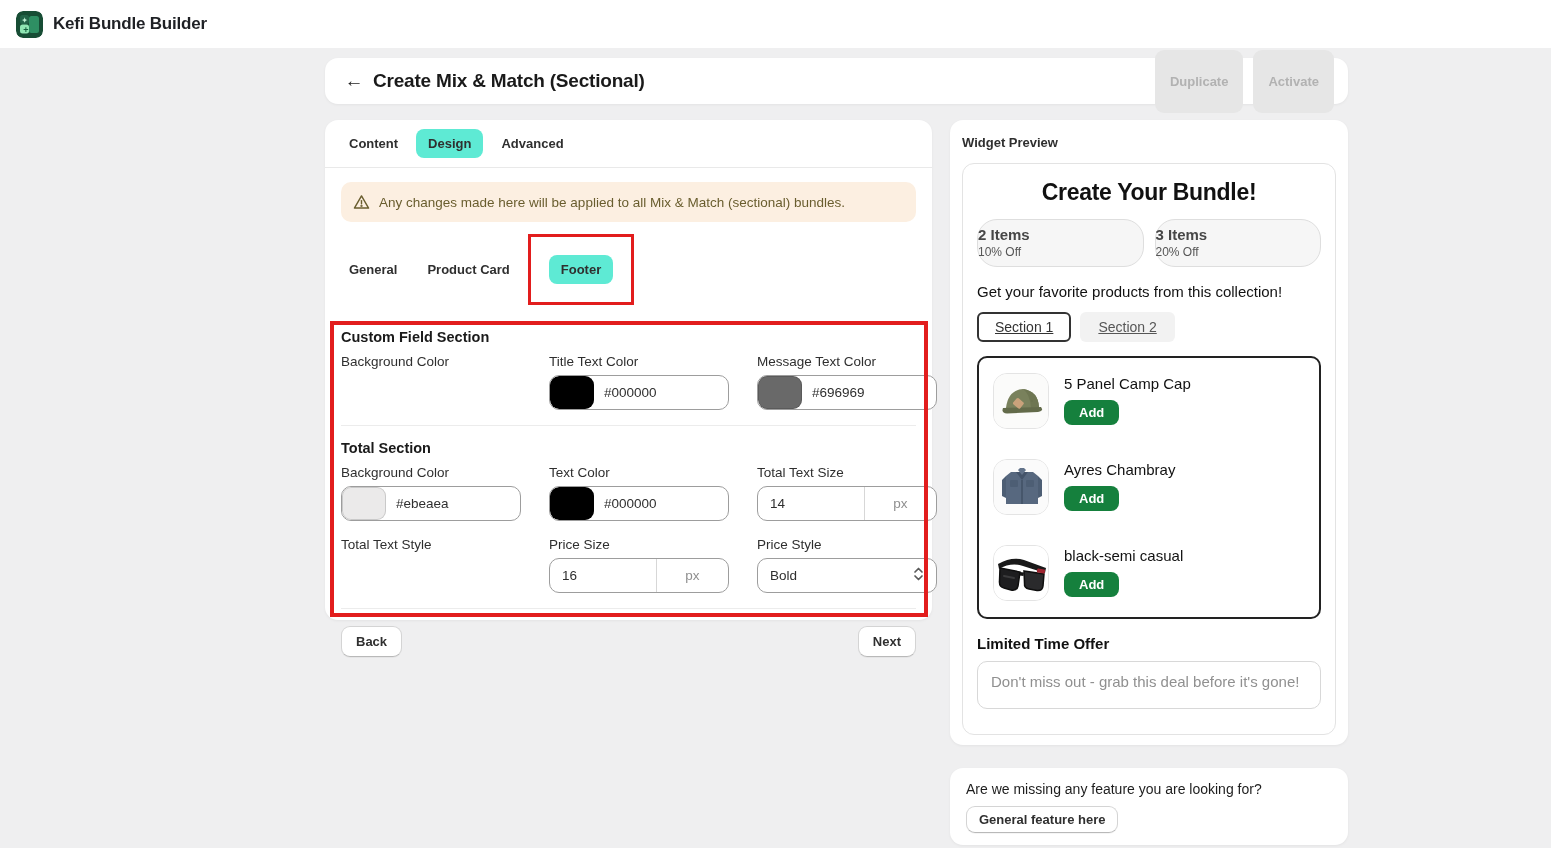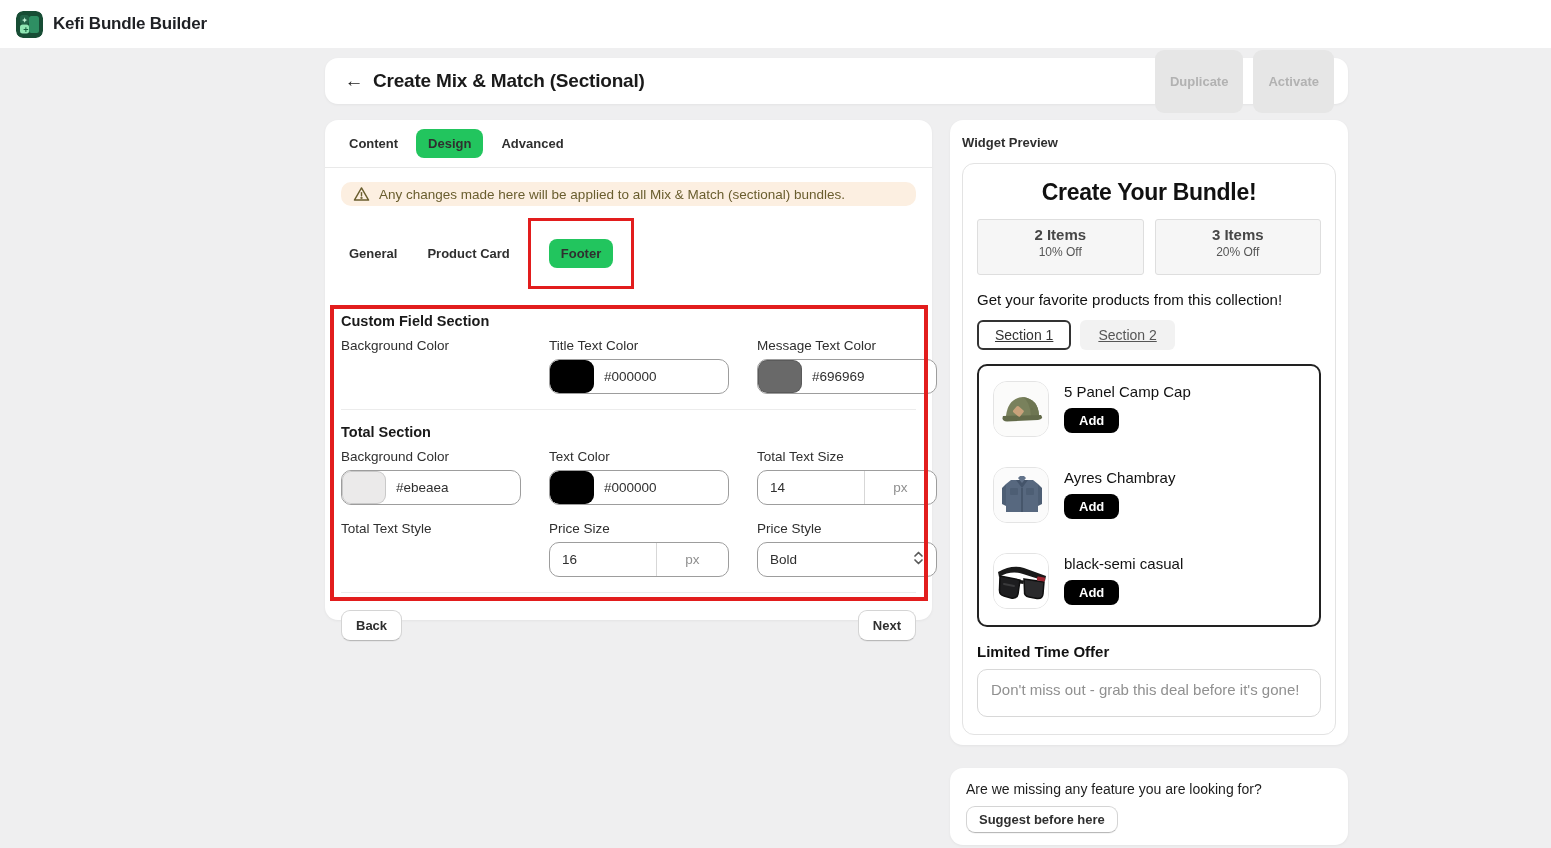--- a/index.html
+++ b/index.html
@@ -36,23 +36,23 @@
     background:#e6e6e6; color:#b2b2b2; border:none; border-radius:9px;
     font-size:13px; font-weight:600; padding:24px 15px; font-family:inherit;
   }
 
   
   .left-card { left:325px; top:120px; width:607px; height:500px; }
   .tabs-row { display:flex; align-items:center; gap:6px; padding:9px 12px;
     border-bottom:1px solid #e9e9e9; }
   .tab { font-size:13px; font-weight:600; color:#2f2f2f; padding:7px 12px;
     border-radius:8px; cursor:pointer; }
-  .tab.active { background:#22c55e; }
+  .tab.active { background:#5eead4; }
   .banner { margin:14px 16px 0; background:#fcefe1; border-radius:10px;
-    padding:4px 12px; display:flex; align-items:center; gap:9px; }
+    padding:12px 12px; display:flex; align-items:center; gap:9px; }
   .banner-text { font-size:13.5px; color:#695d2e; }
   .banner .w-icon { flex:0 0 auto; display:flex; }
   .subtabs-row { display:flex; align-items:center; gap:6px; padding:12px 12px 0; }
   .red-ring { border:3px solid #e21d1d; padding:18px; display:inline-block; }
 
   .form-wrap { position:relative; margin:0 16px; padding-top:24px; }
   .annotation-box { position:absolute; left:-11px; right:-12px; top:16px; bottom:-8px;
     border:4px solid #e21d1d; pointer-events:none; z-index:5; }
   .section-heading { font-size:14.5px; font-weight:700; color:#1a1a1a; }
   .grid3 { display:grid; grid-template-columns:180px 180px 180px; gap:28px; margin-top:9px; }
@@ -77,37 +77,37 @@
   }
 
   
   .right-card { left:950px; top:120px; width:398px; height:625px; padding:15px 12px 12px; }
   .preview-label { font-size:13px; font-weight:600; color:#2f2f2f; }
   .preview-box { margin-top:13px; border:1px solid #e3e3e3; border-radius:12px;
     padding:15px 14px 14px; height:572px; }
   .preview-heading { text-align:center; font-size:23px; font-weight:800; color:#111;
     letter-spacing:-0.3px; }
   .tiers { display:grid; grid-template-columns:1fr 1fr; gap:11px; margin-top:13px; }
-  .tier { background:#f6f6f6; border:1px solid #dedede; border-radius:3px;
-    text-align:center; padding:6px 0 15px; cursor:pointer; }
+  .tier { background:#f6f6f6; border:1px solid #dedede; border-radius:20px;
+    text-align:left; padding:6px 0 7px; cursor:pointer; }
   .tier-title { font-size:15px; font-weight:700; color:#474747; }
   .tier-sub { font-size:12px; color:#565656; margin-top:2px; }
   .collection-text { font-size:15px; font-weight:500; color:#111; margin-top:16px; }
   .section-pills { display:flex; gap:9px; margin-top:12px; }
   .pill { font-size:14px; border-radius:6px; cursor:pointer;text-decoration:underline; }
   .pill.active { border:2px solid #333; background:#fff; color:#333; padding:5px 16px; }
   .pill.inactive { background:#f2f2f2; color:#565656; padding:7px 18px; }
   .product-box { margin-top:14px; border:2px solid #222; border-radius:10px;
     padding:15px 14px 14px; }
   .product-row { display:flex; gap:15px; align-items:flex-start; margin-bottom:30px; }
   .product-row:last-child { margin-bottom:2px; }
   .thumb { width:56px; height:56px; border:1px solid #e4e4e4; border-radius:14px;
     background:#fdfdfd; overflow:hidden; flex:0 0 auto; }
   .product-title { font-size:15px; color:#111; padding-top:2px; }
-  .add-btn { margin-top:8px; background:#000000; color:#fff; border:none;
+  .add-btn { margin-top:8px; background:#15803d; color:#fff; border:none;
     border-radius:8px; font-size:13px; font-weight:700; padding:5px 15px;
     font-family:inherit; cursor:pointer; }
   .offer-label { font-size:15px; font-weight:600; color:#111; margin-top:16px; }
   .offer-input { margin-top:9px; width:100%; height:48px; border:1px solid #d8d8d8;
     border-radius:10px; padding:11px 13px; font-size:15px; font-family:Liberation Sans, sans-serif;
     color:#303030; resize:none; outline:none; display:block; }
   .offer-input::placeholder { color:#909090; }
 
   
   .feature-card { left:950px; top:768px; width:398px; height:77px; padding:13px 16px; }
@@ -335,16 +335,16 @@
 
       </div>
 
       <div class="offer-label">Limited Time Offer</div>
       <textarea class="offer-input" placeholder="Don't miss out - grab this deal before it's gone!" style=""></textarea>
     </div>
   </div>
 
   <div class="card feature-card">
     <div class="feature-text">Are we missing any feature you are looking for?</div>
-    <button class="btn">Suggest before here</button>
+    <button class="btn">General feature here</button>
   </div>
 
 </div>
 
 </body></html>

